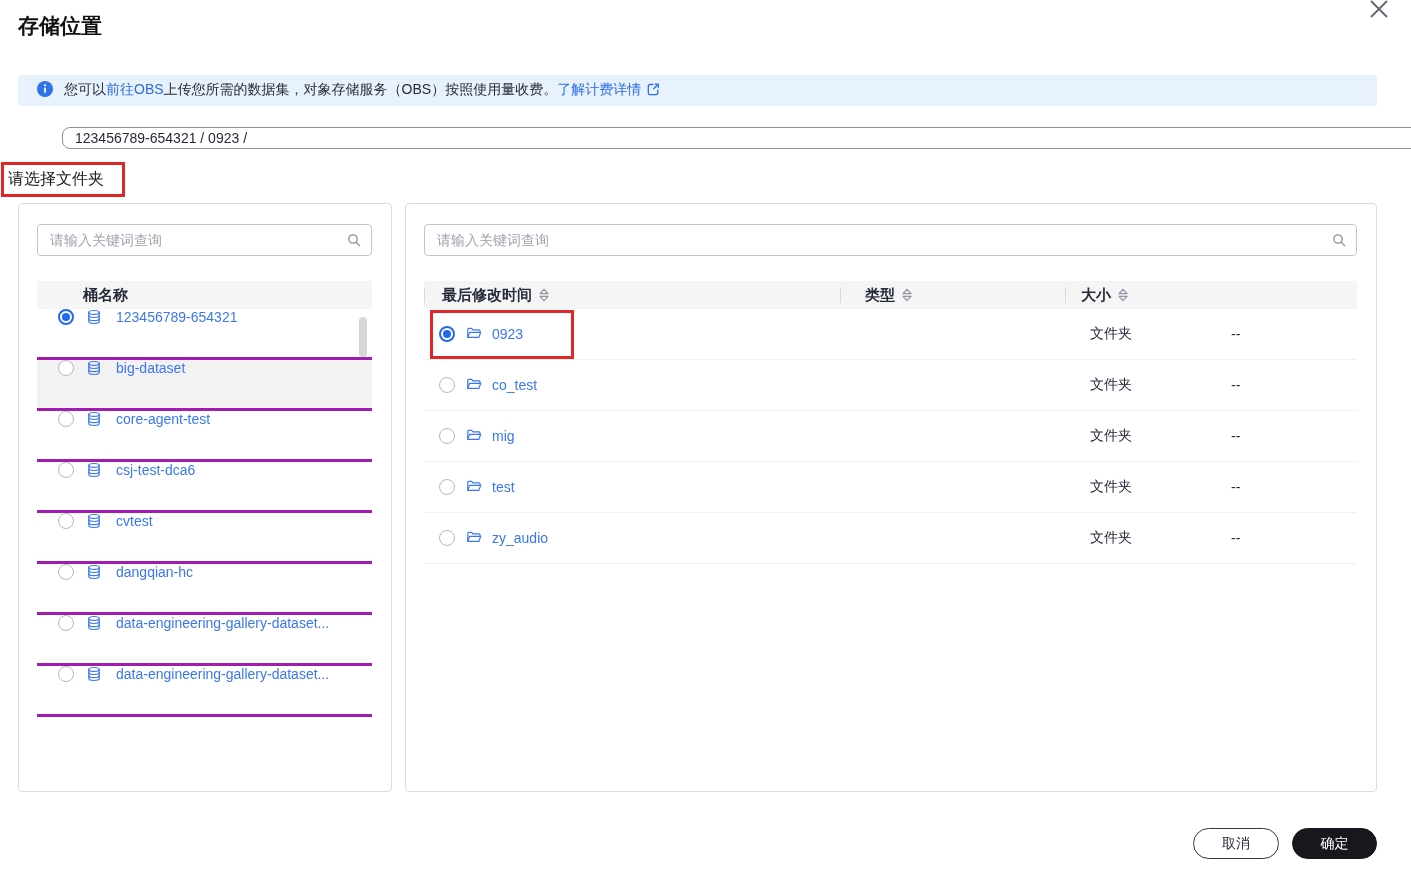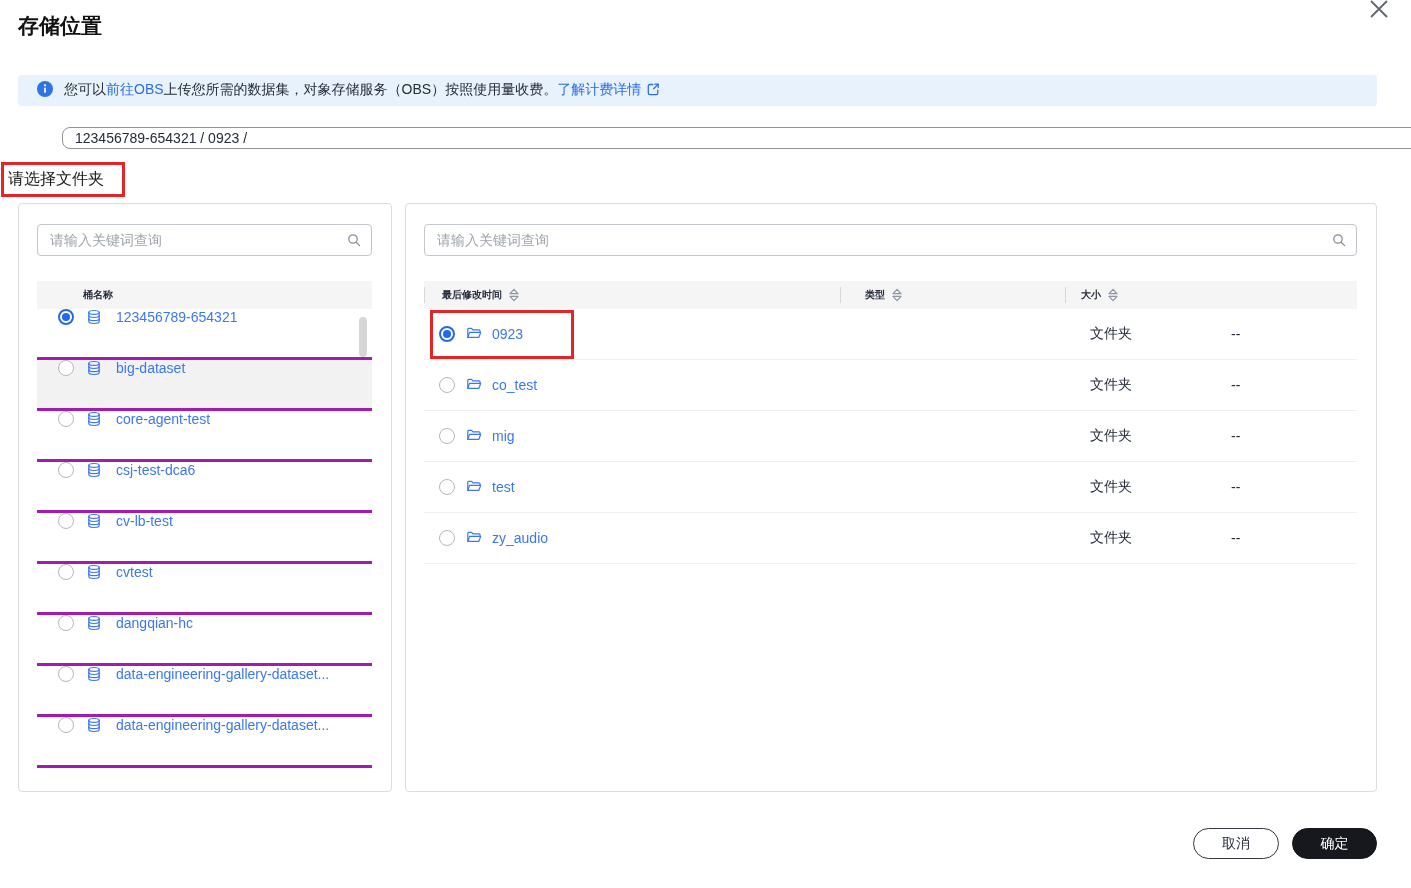--- a/index.html
+++ b/index.html
@@ -30,21 +30,21 @@
   .panel.left  { left:18px;  width:374px; height:589px; }
   .panel.right { left:405px; width:972px; height:589px; }
 
   .search { position:absolute; top:20px; left:18px; right:19px; height:32px; }
   .search input { width:100%; height:32px; border:1px solid #c3c6cc; border-radius:4px;
     padding:0 34px 0 12px; font-size:14px; color:#252b3a; font-family:inherit; }
   .search input::placeholder { color:#9ea3ad; }
   .search .mag { position:absolute; right:10px; top:8px; }
 
   .thead { position:absolute; top:77px; left:18px; right:19px; height:28px;
-    background:#f5f5f5; font-size:10px; font-weight:700; color:#252b3a;
+    background:#f5f5f5; font-size:15px; font-weight:700; color:#252b3a;
     display:flex; align-items:center; }
   .panel.left .thead { padding-left:46px; }
 
   .list { position:absolute; top:105px; left:18px; right:19px; }
   .item { position:relative; height:51px; display:flex; align-items:flex-start;
     padding-left:21px; border-bottom:3px solid #a21caf; cursor:pointer; }
   .item.hl { background:#f2f2f2; }
   .item .bicon { margin-left:12px; display:flex; }
   .item .name { margin-left:14px; font-size:14px; color:var(--item-link); }
 
@@ -179,32 +179,20 @@
       <svg width="16" height="16" viewBox="0 0 16 16" fill="none" stroke="#3b77f0" stroke-width="1.2" stroke-linecap="round">
               <ellipse cx="8" cy="3.4" rx="5.2" ry="1.9"></ellipse>
               <path d="M2.8 3.4 v9.2 c0 1.05 2.33 1.9 5.2 1.9 s5.2-.85 5.2-1.9 V3.4"></path>
               <path d="M2.8 6.6 c0 1.05 2.33 1.9 5.2 1.9 s5.2-.85 5.2-1.9"></path>
               <path d="M2.8 9.7 c0 1.05 2.33 1.9 5.2 1.9 s5.2-.85 5.2-1.9"></path>
             </svg>
     </span>
     <span class="name">csj-test-dca6</span>
   </div>
 
-  <div class="item">
-    <span class="radio"></span>
-    <span class="bicon">
-      <svg width="16" height="16" viewBox="0 0 16 16" fill="none" stroke="#3b77f0" stroke-width="1.2" stroke-linecap="round">
-              <ellipse cx="8" cy="3.4" rx="5.2" ry="1.9"></ellipse>
-              <path d="M2.8 3.4 v9.2 c0 1.05 2.33 1.9 5.2 1.9 s5.2-.85 5.2-1.9 V3.4"></path>
-              <path d="M2.8 6.6 c0 1.05 2.33 1.9 5.2 1.9 s5.2-.85 5.2-1.9"></path>
-              <path d="M2.8 9.7 c0 1.05 2.33 1.9 5.2 1.9 s5.2-.85 5.2-1.9"></path>
-            </svg>
-    </span>
-    <span class="name">cv-lb-test</span>
-  </div>
 
   <div class="item">
     <span class="radio"></span>
     <span class="bicon">
       <svg width="16" height="16" viewBox="0 0 16 16" fill="none" stroke="#3b77f0" stroke-width="1.2" stroke-linecap="round">
               <ellipse cx="8" cy="3.4" rx="5.2" ry="1.9"></ellipse>
               <path d="M2.8 3.4 v9.2 c0 1.05 2.33 1.9 5.2 1.9 s5.2-.85 5.2-1.9 V3.4"></path>
               <path d="M2.8 6.6 c0 1.05 2.33 1.9 5.2 1.9 s5.2-.85 5.2-1.9"></path>
               <path d="M2.8 9.7 c0 1.05 2.33 1.9 5.2 1.9 s5.2-.85 5.2-1.9"></path>
             </svg>

